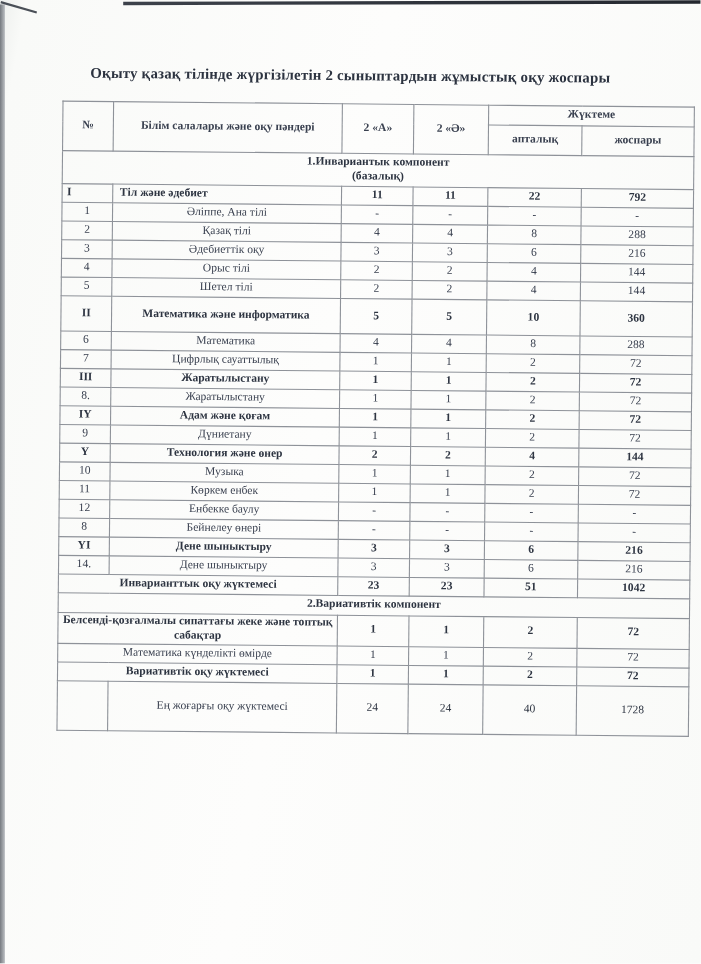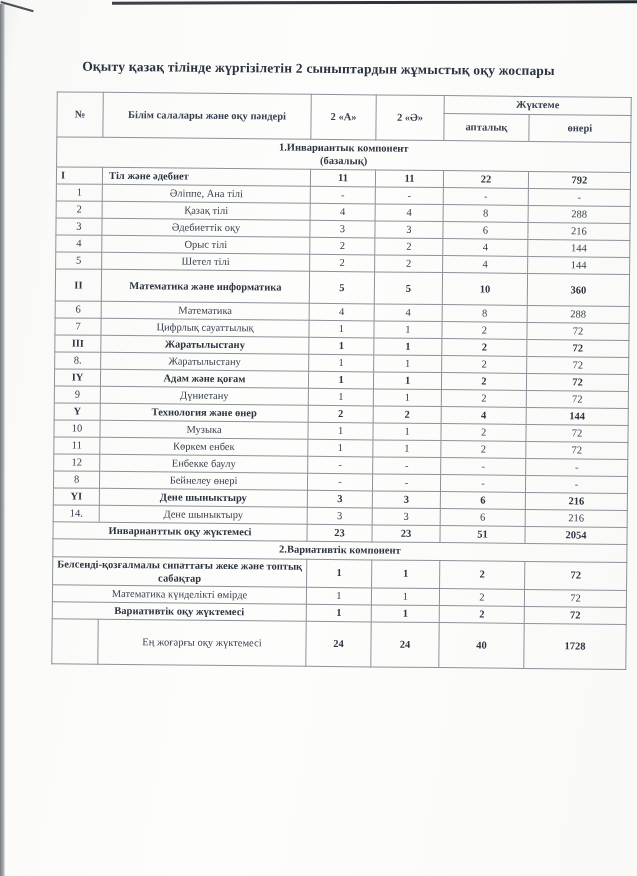--- a/index.html
+++ b/index.html
@@ -63,21 +63,21 @@
   thead th { font-weight: bold; vertical-align: top; padding-top: 3px; color: #2e3542; }
   thead tr.head-main th { height: 15px; }
   thead tr.subhead th { height: 24px; margin-left: 28px; }
   .th-num { text-align: left; padding-left: 4px; }
   .th-subject { text-align: left; padding-left: 8px; }
 
   .r-section td { font-weight: bold; color: #2e3542; padding: 2px; }
   .r-subject td, .r-category td, .r-total td, .r-subject-span td { height: 14px; }
   .r-category td, .r-total td { font-weight: bold; color: #2e3542; }
   .r-category.tall td { height: 29px; }
-  .r-grand td { height: 42px; font-weight: bold; color: #2e3542; }
+  .r-grand td { height: 42px; font-weight: normal; color: #2e3542; }
   .r-grand .num-cell, .r-grand .label-cell { font-weight: normal; color: #3a4150; }
   .align-left .label-cell { text-align: left; padding-left: 6px; }
   .align-left .num-cell { text-align: left; padding-left: 4px; }
 </style>
 </head>
 <body>
 
 <div class="scan-strip-left"></div>
 <div class="scan-line-top"></div>
 <div class="scan-corner-mark"></div>
@@ -97,21 +97,21 @@
     <thead>
       <tr class="head-main">
         <th rowspan="2" class="th-num">№</th>
         <th rowspan="2" class="th-subject">Білім салалары және оқу пәндері</th>
         <th rowspan="2">2 «А»</th>
         <th rowspan="2">2 «Ә»</th>
         <th colspan="2">Жүктеме</th>
       </tr>
       <tr class="subhead">
         <th>апталық</th>
-        <th>өнері</th>
+        <th>жоспары</th>
       </tr>
     </thead>
     <tbody>
         <tr class="r-section">
           <td colspan="6" class="section-cell">
             <div>1.Инвариантык компонент</div>
             <div>(базалық)</div>
           </td>
         </tr>
         <tr class="r-category align-left">
@@ -272,21 +272,21 @@
           <td>3</td>
           <td>3</td>
           <td>6</td>
           <td>216</td>
         </tr>
         <tr class="r-total">
           <td colspan="2" class="label-cell">Инварианттык оқу жүктемесі</td>
           <td>23</td>
           <td>23</td>
           <td>51</td>
-          <td>2054</td>
+          <td>1042</td>
         </tr>
         <tr class="r-section">
           <td colspan="6" class="section-cell">
             <div>2.Вариативтік компонент</div>
           </td>
         </tr>
         <tr class="r-total">
           <td colspan="2" class="label-cell">Белсенді-қозғалмалы сипаттағы жеке және топтық сабақтар</td>
           <td>1</td>
           <td>1</td>

